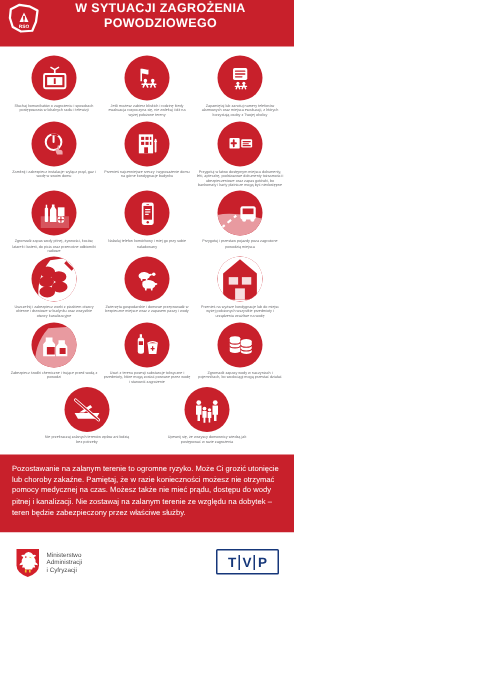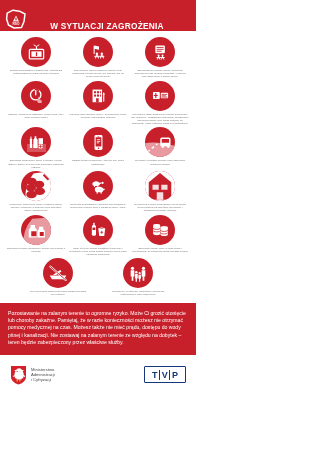--- a/index.html
+++ b/index.html
@@ -7,21 +7,21 @@
     width:196px;height:466px;overflow:hidden;
     background:#ffffff;
     font-family:"Liberation Sans", sans-serif;
     -webkit-font-smoothing:antialiased;
   }
   .page{width:196px;height:466px;position:relative;background:#fff;}
 
   
   .header{
     height:31px;background:#c8202b;
-    display:flex;align-items:flex-end;padding:0 4px;box-sizing:border-box;
+    display:flex;align-items:flex-start;padding:0 4px;box-sizing:border-box;
   }
   .rso-logo{
     width:24px;height:24px;flex:0 0 24px;
     display:flex;align-items:center;justify-content:center;
   }
   .rso-logo svg{display:block;}
   .header-title{
     flex:1;text-align:center;color:#fff;
     font-size:8.3px;font-weight:bold;line-height:10px;
     letter-spacing:.25px;padding-right:6px;
@@ -98,20 +98,21 @@
       <svg viewBox="0 0 24 24" width="24" height="24" aria-hidden="true">
         <path d="M3.2 6.2 L9 3.2 L15.5 4.2 L21 7 L20 14.5 L17.5 20.5 L10 21 L4.5 18 L2.6 12 Z" fill="none" stroke="#ffffff" stroke-width="1.5" stroke-linejoin="round"></path>
         <path d="M12 8.4 L15 14.6 L9 14.6 Z" fill="#ffffff"></path>
         <rect x="11.4" y="10.6" width="1.2" height="2.6" fill="#c8202b"></rect>
         <circle cx="12" cy="14" r="0.5" fill="#c8202b"></circle>
         <text x="12" y="18.4" font-size="3.2" font-family="Liberation Sans, sans-serif" font-weight="bold" fill="#ffffff" text-anchor="middle">RSO</text>
       </svg>
     </div>
     <div class="header-title">
       <span>W SYTUACJI ZAGROŻENIA</span>
+      <span>POWODZIOWEGO</span>
     </div>
   </div>
 
   <div class="grid">
 
     <div class="row">
       <div class="cell">
         <div class="circle">
           <svg viewBox="0 0 24 24" width="19" height="19">
             <rect x="3" y="8" width="18" height="12" rx="1.2" fill="none" stroke="#fff" stroke-width="1.6"></rect>

